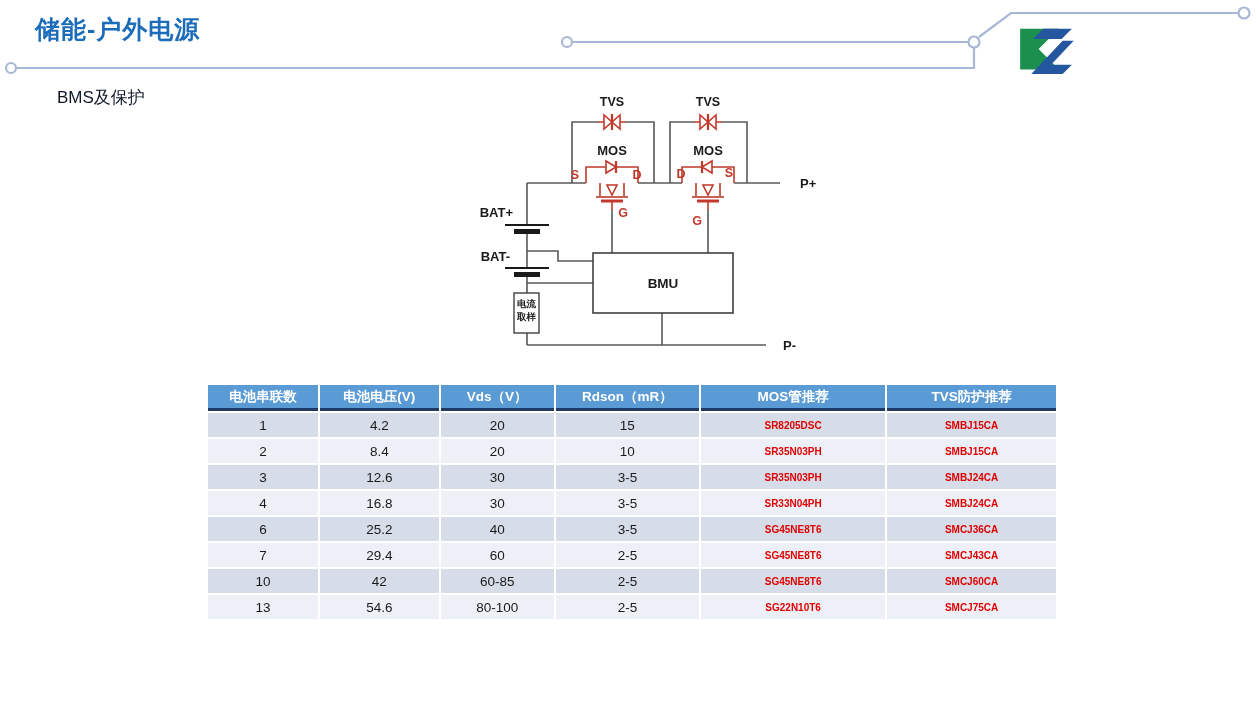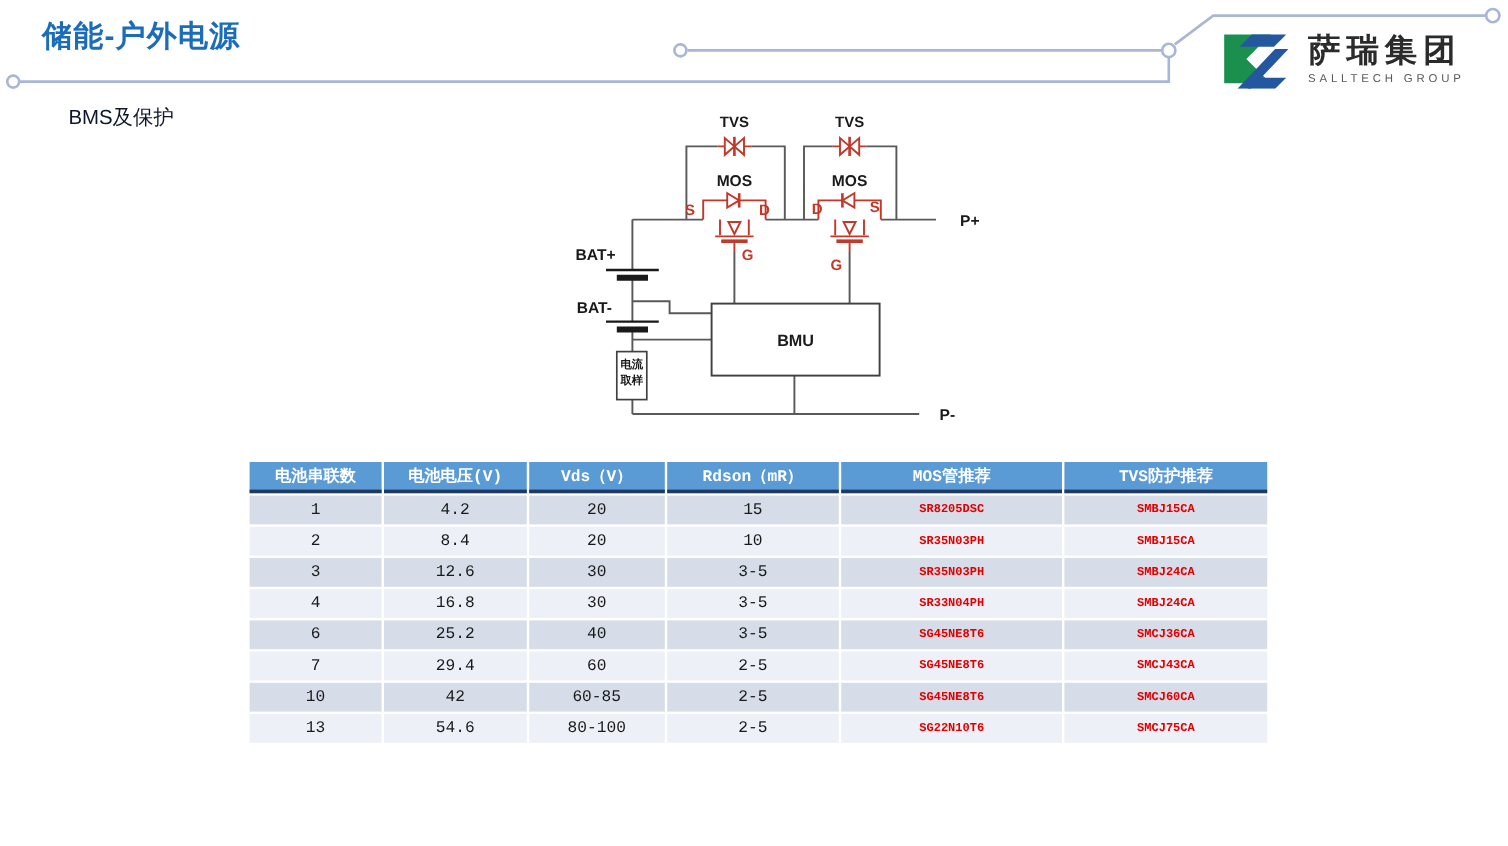--- a/index.html
+++ b/index.html
@@ -12,21 +12,21 @@
 
   .logo{position:absolute;left:1018px;top:26px;display:flex;align-items:flex-start;}
   .logo-mark{display:block;}
   .logo-text{margin-left:16px;}
   .logo-name{font-size:27px;font-weight:bold;color:#2b2b2b;letter-spacing:5px;line-height:32px;}
   .logo-subname{font-size:9.5px;color:#5a5a5a;letter-spacing:3.2px;margin-top:2px;}
 
   .circuit-svg{position:absolute;left:0;top:0;pointer-events:none;}
   .circuit-svg text{font-family:"Liberation Sans","DejaVu Sans",sans-serif;}
 
-  table.spec{position:absolute;left:206px;top:383px;width:852px;border-collapse:separate;border-spacing:2px;table-layout:fixed;font-family:Liberation Mono, monospace;}
+  table.spec{position:absolute;left:206px;top:383px;width:852px;border-collapse:separate;border-spacing:2px;table-layout:fixed;}
   table.spec th{background:#5b9bd5;color:#ffffff;font-weight:bold;font-size:13.5px;height:23px;border-bottom:3px solid #1f3864;text-align:center;padding:0;}
   table.spec td{height:24px;text-align:center;font-size:13.5px;color:#1a1a1a;padding:0;}
   table.spec tbody tr:nth-child(odd) td{background:#d6dce8;}
   table.spec tbody tr:nth-child(even) td{background:#edf0f7;}
   table.spec td:nth-child(5),table.spec td:nth-child(6){color:#e00000;font-weight:bold;font-size:10px;}
 </style>
 </head>
 <body>
 
 <div class="slide">
@@ -48,24 +48,20 @@
   <div class="page-title">储能-户外电源</div>
   <div class="subtitle">BMS及保护</div>
 
   <div class="logo">
     <svg class="logo-mark" width="56" height="48" viewBox="0 0 60 52">
       <polygon points="2,3 44,3 22,25 44,47 2,47" fill="#1a8f4e"></polygon>
       <polygon points="27,3 58,3 47,14 16,14" fill="#2457a0"></polygon>
       <polygon points="48,16 60,16 26,52 14,52" fill="#2457a0"></polygon>
       <polygon points="33,42 58,42 48,52 23,52" fill="#2457a0"></polygon>
     </svg>
-    <div class="logo-text">
-      <div class="logo-name">萨瑞集团</div>
-      <div class="logo-subname">SALLTECH GROUP</div>
-    </div>
   </div>
 
   <svg class="circuit-svg" width="1257" height="380" viewBox="0 0 1257 380">
 
     <g stroke="#595959" stroke-width="1.6" fill="none">
       <path d="M527,183 H586 M638,183 H682 M734,183 H780"></path>
       <path d="M572,183 V122 H598 M626,122 H654 V183"></path>
       <path d="M670,183 V122 H694 M722,122 H747 V183"></path>
       <path d="M527,183 V225 M527,232 V268 M527,275 V293 M527,333 V345"></path>
       <path d="M527,251 H558 V261 H593 M527,283 H593"></path>

